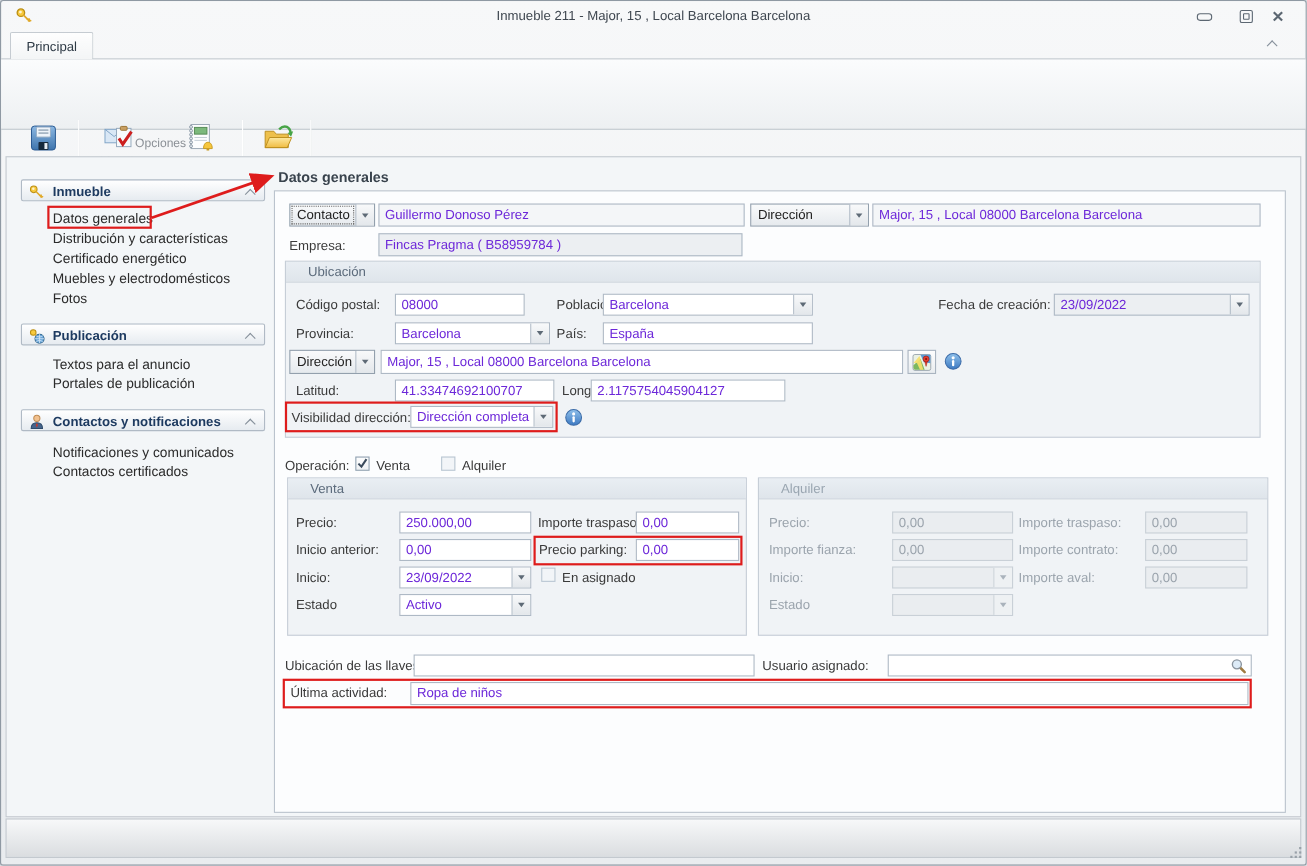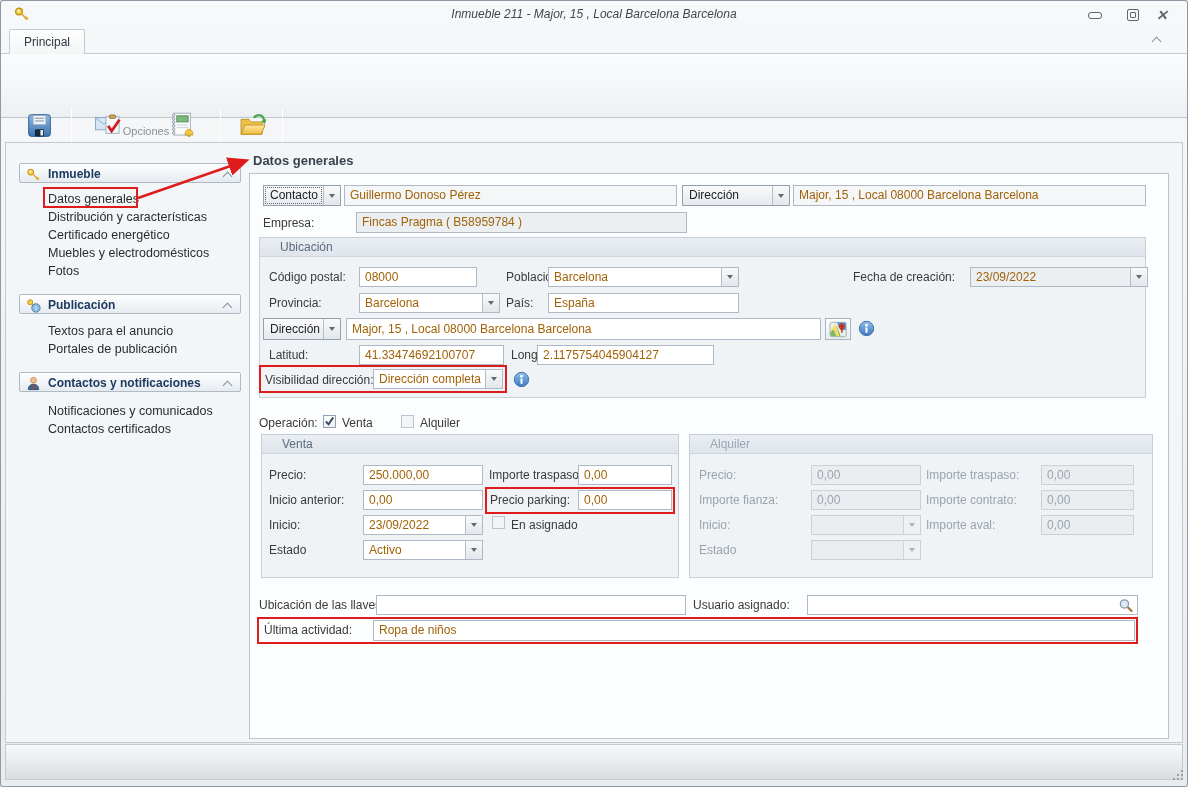--- a/index.html
+++ b/index.html
@@ -2,21 +2,21 @@
 <html><head>
 <meta charset="utf-8">
 <style>
   html,body{margin:0;padding:0;background:#d6dadf;}
   *{box-sizing:border-box;}
   .window{position:relative;width:1188px;height:787px;margin:0 auto;
     background:linear-gradient(#f7f8f9,#e9ecef);border:1px solid #8f99a3;border-radius:3px;
     font-family:"Liberation Sans",sans-serif;font-size:12px;color:#333;overflow:hidden;}
   .abs{position:absolute;}
   
-  .titlebar{position:absolute;left:0;top:0;width:100%;height:27px;text-align:center;line-height:27px;color:#3f4750;font-style:italic;}
+  .titlebar{position:absolute;left:0;top:0;width:100%;height:27px;text-align:center;line-height:27px;color:#3f4750;}
   .g-min{position:absolute;width:14px;height:7px;border:1.5px solid #5c6772;border-radius:3px;}
   .g-res{position:absolute;width:12px;height:12px;border:1.5px solid #5c6772;border-radius:2px;}
   .g-res:after{content:"";position:absolute;inset:2px;border:1.5px solid #5c6772;border-radius:1px;}
   .g-close{position:absolute;font-size:14px;font-weight:bold;color:#5c6772;line-height:14px;}
   .chev{width:7px;height:7px;border-left:1.6px solid #86909b;border-top:1.6px solid #86909b;transform:rotate(45deg);}
   
   .tab{position:absolute;left:8px;top:28px;height:25px;padding:0 14px;line-height:24px;color:#2e3a45;
     background:linear-gradient(#fefefe,#f3f5f6);border:1px solid #c5cbd1;border-bottom:none;border-radius:2px 2px 0 0;z-index:2;}
   .ribbon{position:absolute;left:0;top:52px;width:100%;height:65px;background:linear-gradient(#fbfcfd,#edf0f2);
     border-top:1px solid #c5cbd1;border-bottom:1px solid #bfc6cd;}
@@ -41,23 +41,23 @@
   .panel{position:absolute;left:248px;top:172px;width:920px;height:566px;background:#fcfdfe;border:1px solid #bac3cd;}
   .ptitle{position:absolute;left:252px;top:152px;font-weight:bold;font-size:13px;color:#39434d;}
   .gbox{position:absolute;background:#f0f3f6;border:1px solid #c6ced7;}
   .ghead{height:19px;line-height:19px;padding-left:20px;background:linear-gradient(#e9eef3,#dfe5eb);
     border-bottom:1px solid #cdd5dd;color:#5c6b7c;}
   .gbox.dis .ghead{color:#9aa6b1;}
   
   .lbl{position:absolute;white-space:nowrap;color:#3a3a3a;}
   .lbl.dis{color:#9ba4ad;}
   .fld{position:absolute;height:20px;background:#fff;border:1px solid #aeb9c5;line-height:18px;
-    padding-left:5px;color:#a16207;white-space:nowrap;overflow:hidden;cursor:text;}
+    padding-left:5px;color:#6d28d9;white-space:nowrap;overflow:hidden;cursor:text;}
   .fld.soft{background:#f4f6f8;}
-  .fld.ro{background:#eceff2;margin-left:12px;}
+  .fld.ro{background:#eceff2;}
   .fld.dis{background:#eaedf0;border-color:#c9d0d7;color:#9ba4ad;cursor:default;}
   .dd{position:absolute;right:0;top:0;bottom:0;width:17px;background:linear-gradient(#f8f9fa,#e3e7eb);
     border-left:1px solid #b4bec9;display:flex;align-items:center;justify-content:center;cursor:pointer;}
   .fld.dis .dd{background:#eef1f3;border-left-color:#cdd4da;}
   .arr{width:0;height:0;border-left:3.5px solid transparent;border-right:3.5px solid transparent;border-top:4px solid #5e6a76;}
   .fld.dis .arr{border-top-color:#aab3bc;}
   .combo{position:absolute;height:21px;background:linear-gradient(#f9fafb,#e6eaee);border:1px solid #93a0ad;
     line-height:19px;padding-left:6px;color:#222;cursor:pointer;white-space:nowrap;}
   .combo.focus:after{content:"";position:absolute;top:1px;left:1px;bottom:1px;right:18px;border:1px dotted #666;}
   .cb{position:absolute;width:13px;height:13px;background:linear-gradient(#fdfdfd,#eef1f4);border:1px solid #8fa0b0;cursor:pointer;}

